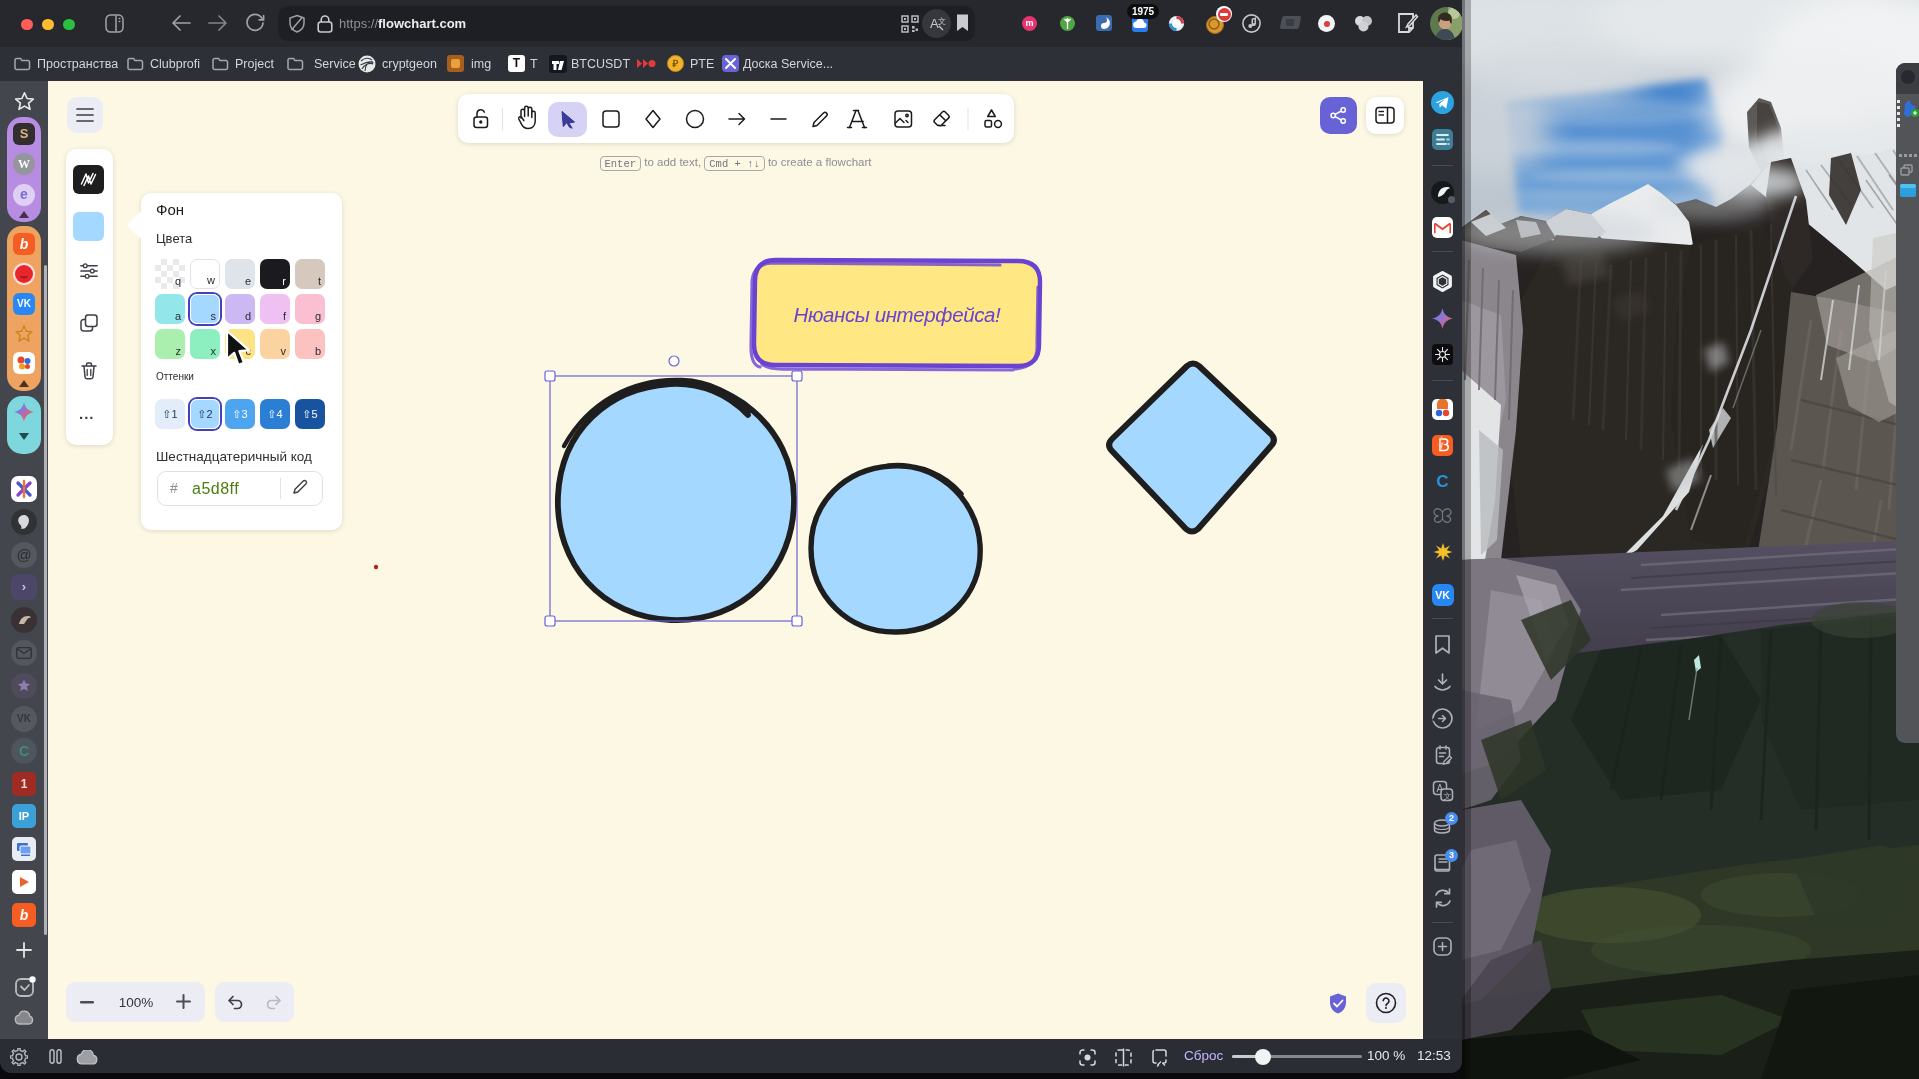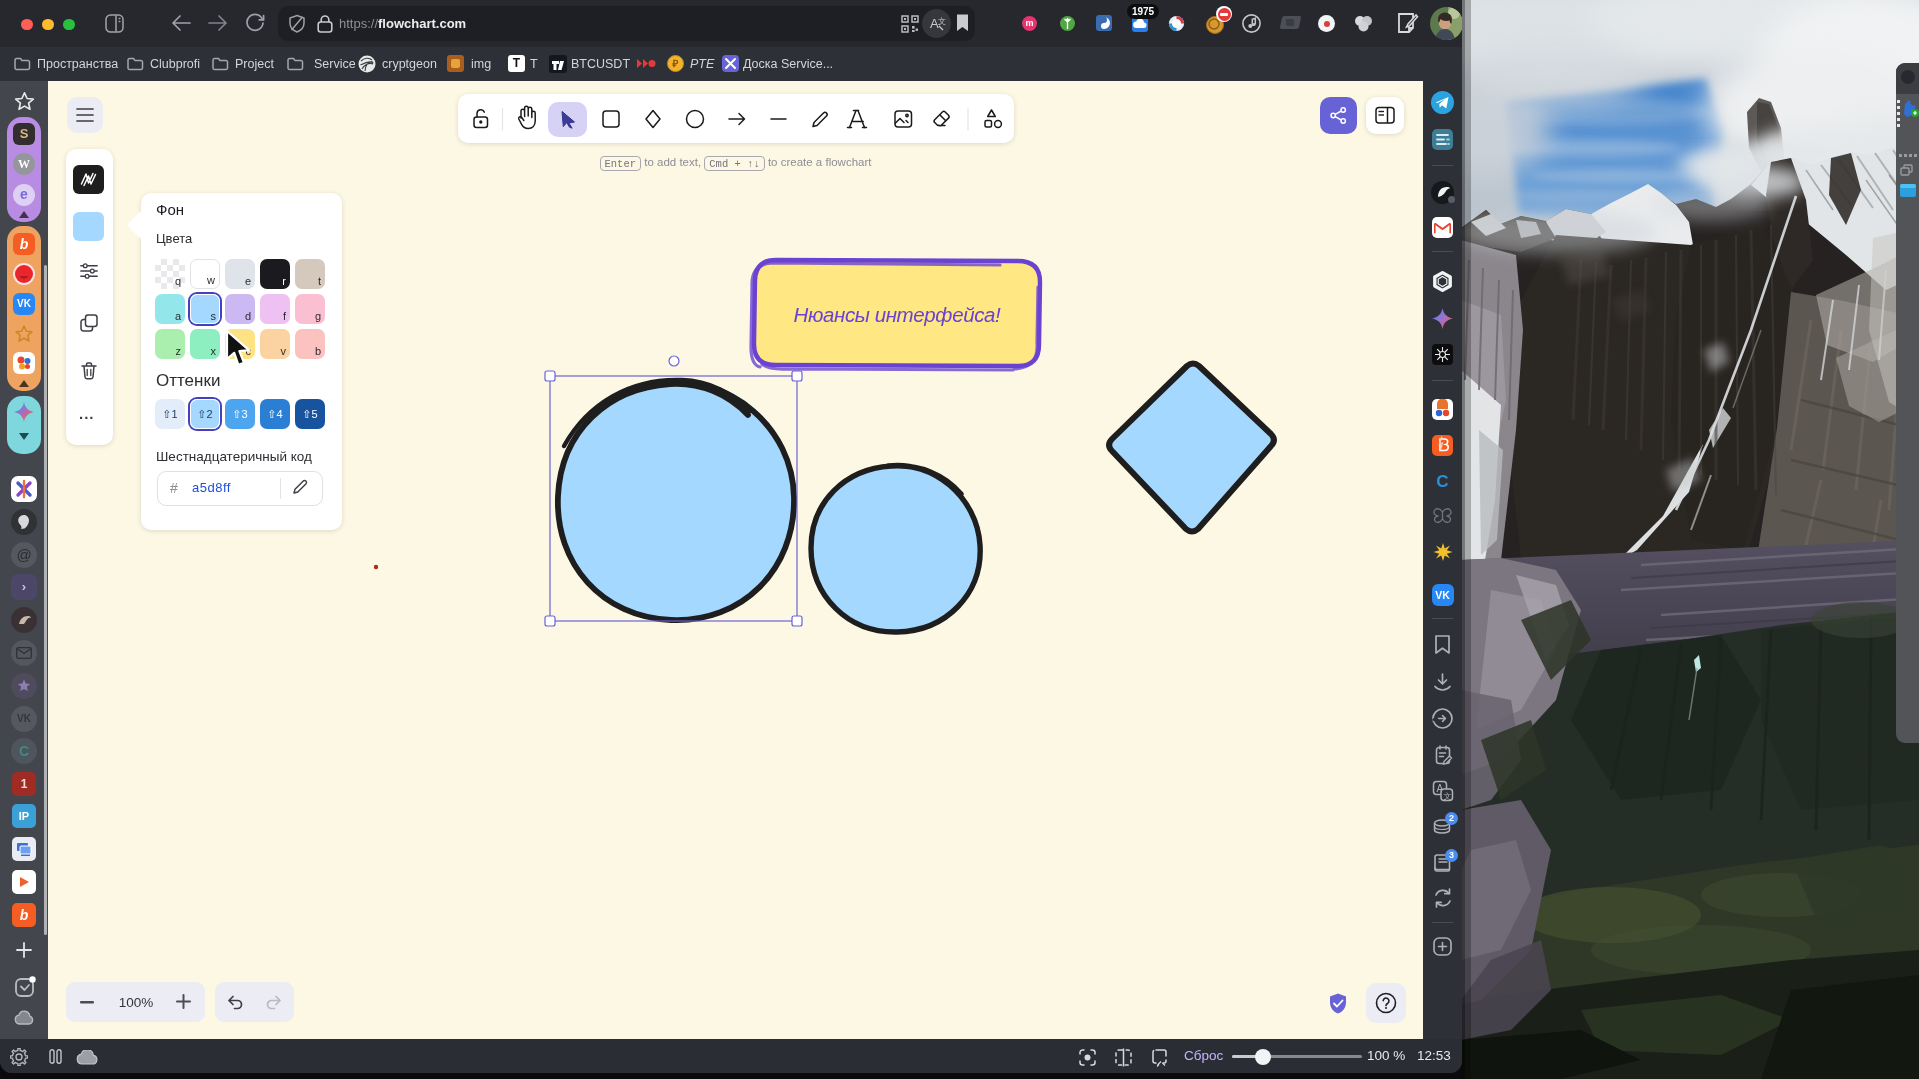--- a/index.html
+++ b/index.html
@@ -426,21 +426,21 @@
       <svg class="abs" style="left:549px;top:8px;" width="18" height="18" viewBox="0 0 18 18">
         <path d="M3 6h7v3H7.5v6h-3V9H3zM11 6h4l-2.5 9h-3.5z" fill="#fff"></path>
       </svg>
       <div class="bm" style="left:571px;">BTCUSDT</div>
       <svg class="abs" style="left:635px;top:10px;" width="22" height="13" viewBox="0 0 22 13">
         <path d="M2 2l5 4.5L2 11zM8 2l5 4.5L8 11z" fill="#e23b3b"></path>
         <circle cx="17" cy="6.5" r="3.5" fill="#e23b3b"></circle>
       </svg>
       <div class="abs" style="left:667px;top:8px;width:17px;height:17px;border-radius:50%;background:#f2b32c;border:1.5px solid #c58a17;box-sizing:border-box;"></div>
       <div class="abs" style="left:667px;top:8px;width:17px;height:17px;font-size:10px;font-weight:700;color:#7d5300;text-align:center;line-height:17px;">₽</div>
-      <div class="bm" style="left:690px;font-style:italic;">PTE</div>
+      <div class="bm" style="left:690px;">PTE</div>
       <div class="abs" style="left:722px;top:8px;width:17px;height:17px;border-radius:4px;background:#6864d8;"></div>
       <svg class="abs" style="left:722px;top:8px;" width="17" height="17" viewBox="0 0 17 17">
         <path d="M4 4l9 9M13 4l-9 9" stroke="#fff" stroke-width="2" stroke-linecap="round"></path>
       </svg>
       <div class="bm" style="left:743px;">Доска Service...</div>
     </div>
     <div id="leftbar">
       <svg class="abs" style="left:14px;top:10px;" width="21" height="21" viewBox="0 0 21 21">
         <path d="M10.5 1.8l2.6 5.7 6.2 .6-4.7 4.1 1.4 6.1-5.5-3.2-5.5 3.2 1.4-6.1L1.7 8.1l6.2-.6z" fill="none" stroke="#e8e9ea" stroke-width="1.6" stroke-linejoin="round"></path>
       </svg>
@@ -709,40 +709,40 @@
         </div>
       <div class="sw" style="left:177px;top:248px;background:#fde384;">
           <span>c</span>
         </div>
       <div class="sw" style="left:212px;top:248px;background:#fbd3a0;">
           <span>v</span>
         </div>
       <div class="sw" style="left:247px;top:248px;background:#fbc2c0;">
           <span>b</span>
         </div>
-      <div class="abs" style="left:108px;top:290px;font-size:17px;color:#2d2d33;">Оттенки</div>
+      <div class="abs" style="left:108px;top:290px;font-size:10px;color:#2d2d33;">Оттенки</div>
       <div class="sw shade" style="left:107px;top:318px;background:#e2edf9;color:#1d3a66;">
           <b>⇧1</b>
         </div>
       <div class="sw shade" style="left:142px;top:318px;background:#a5d8ff;color:#1d3a66;box-shadow:0 0 0 1px #fff inset, 0 0 0 2px #4440bf;">
           <b>⇧2</b>
         </div>
       <div class="sw shade" style="left:177px;top:318px;background:#4da4ef;color:#fff;">
           <b>⇧3</b>
         </div>
       <div class="sw shade" style="left:212px;top:318px;background:#2a7fd4;color:#fff;">
           <b>⇧4</b>
         </div>
       <div class="sw shade" style="left:247px;top:318px;background:#17539e;color:#fff;">
           <b>⇧5</b>
         </div>
       <div class="abs" style="left:108px;top:368px;font-size:13.5px;color:#2d2d33;">Шестнадцатеричный код</div>
       <div class="abs" style="left:109px;top:390px;width:166px;height:35px;border:1px solid #dfdfe5;border-radius:9px;box-sizing:border-box;background:#fff;"></div>
       <div class="abs" style="left:122px;top:399px;font-size:14px;color:#8b8b94;">#</div>
-      <div class="abs" style="left:144px;top:399px;font-size:13px;color:#1d4ed8;letter-spacing:0.5px;text-align:right;">a5d8ff</div>
+      <div class="abs" style="left:144px;top:399px;font-size:16px;color:#4d7c0f;letter-spacing:0.5px;text-align:right;">a5d8ff</div>
       <div class="abs" style="left:232px;top:397px;width:1px;height:21px;background:#e2e2e8;"></div>
       <svg class="abs" style="left:244px;top:397px;" width="17" height="17" viewBox="0 0 17 17">
         <path d="M2 15l1-3.8 8.3-8.3a2 2 0 0 1 2.8 2.8L5.8 14z" fill="none" stroke="#3d3d44" stroke-width="1.4" stroke-linejoin="round"></path>
       </svg>
 
       <svg class="abs" style="left:0;top:0;" width="1375" height="958" viewBox="0 0 1375 958">
 
         <path d="M726 180 L972 181 Q993 181 993 202 L992 265 Q992 286 971 286 L726 285 Q705 285 705 264 L706 201 Q706 180 726 180 Z" fill="#ffe783"></path>
         <path d="M728 179 L970 180 Q992 180 992 201 L991 264 Q991 285 970 285 L727 284 Q706 284 706 263 L707 200 Q707 179 728 179 Z" fill="none" stroke="#6a43d2" stroke-width="4.4" stroke-linecap="round"></path>
         <path d="M712 286 Q703 284 703 266 L704 205 Q703 183 724 182 L952 184 M965 289 L740 288 Q720 289 714 283 M990 206 L989 262 Q991 287 966 288" fill="none" stroke="#6a43d2" stroke-width="3.2" stroke-linecap="round" opacity="0.8"></path>

